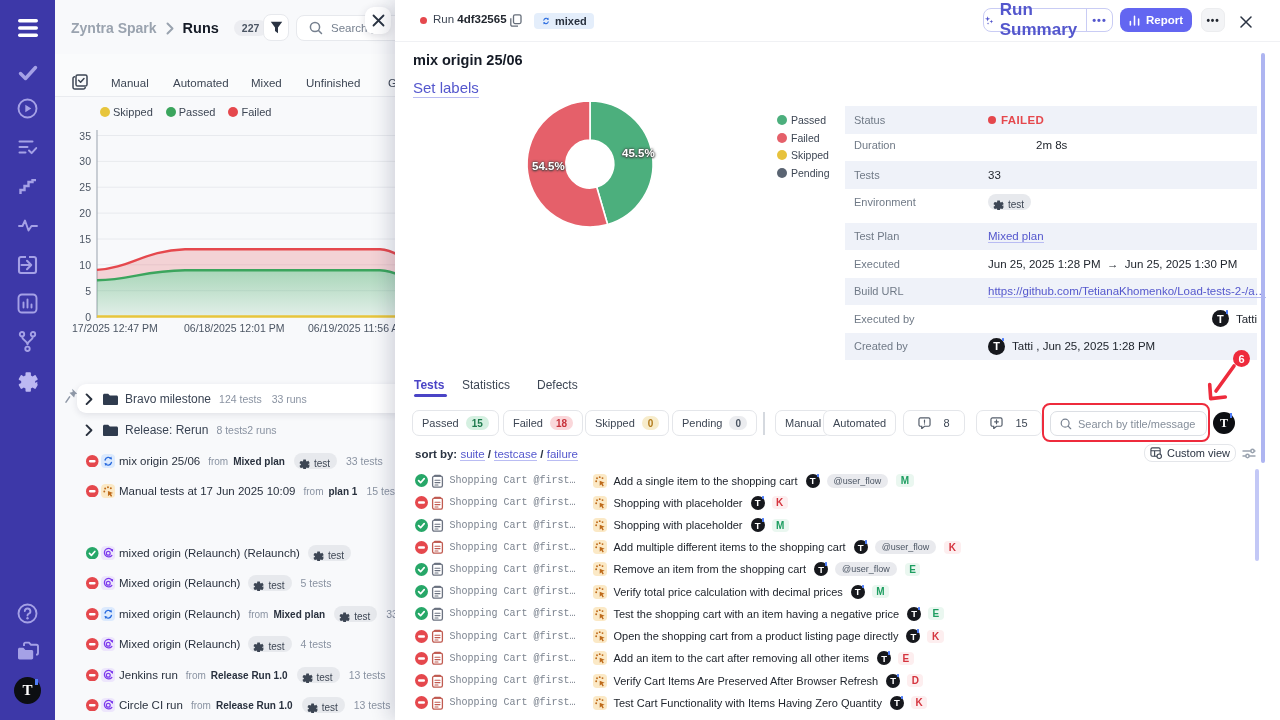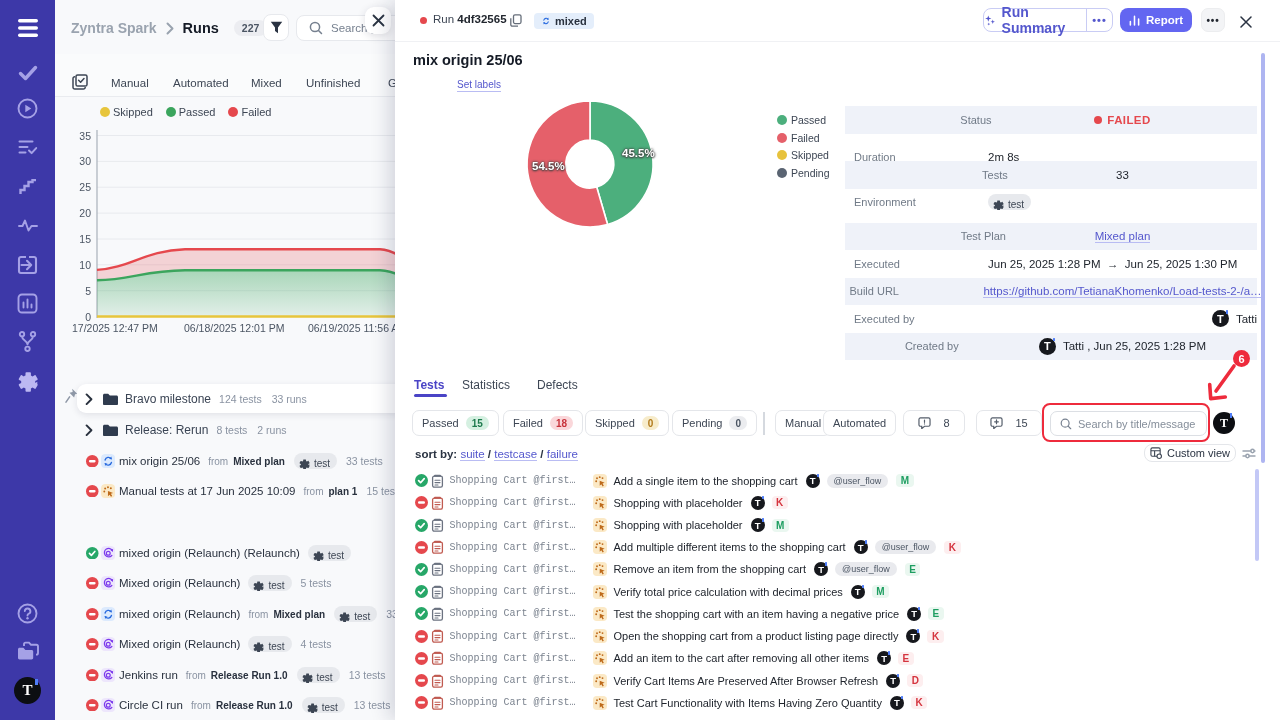--- a/index.html
+++ b/index.html
@@ -37,21 +37,21 @@
   .tava { width:14px; height:14px; border-radius:50%; background:#16181D; color:#fff; font-size:9.5px; font-weight:700; display:inline-flex; align-items:center; justify-content:center; margin-right:7px; flex:none; position:relative; }
   .tava:after { content:""; position:absolute; right:1px; top:0px; width:2px; height:3.5px; background:#4F7DF7; border-radius:0.5px; }
   .uflow { background:#E9EAEE; border-radius:8px; font-size:9px; color:#4B5563; padding:2px 7px; margin-right:8px; }
   .lbadge { border-radius:4px; font-size:10px; font-weight:700; padding:1px 4.5px; }
   .lb-g { color:#1E9E61; background:#EAF7F0; }
   .lb-r { color:#D5343E; background:#FDEEEF; }
   .dlab { font-size:11px; color:#707A87; }
   .dval { font-size:11.5px; color:#21262E; }
   .drow { position:absolute; left:450px; width:412px; height:27.5px; display:flex; align-items:center; white-space:nowrap; }
   .drow .dlab { width:143px; padding-left:9px; flex:none; }
-  .striped { background:#EFF2F9;justify-content:center; }
+  .striped { background:#EFF2F9; }
   a { text-decoration:none; }
   .ilink { color:#5457CD; }
 </style>
 </head>
 <body>
 <div id="stage">
   <div id="main">
 
     <div class="abs" style="left:16px;top:20px;display:flex;align-items:center;gap:9px;">
       <span class="crumb-gray">Zyntra Spark</span>
@@ -154,21 +154,21 @@
     </div>
     <div class="lrow" style="left:26px;top:418px;">
       <svg class="sticon" style="width:10px;margin:0 9px 0 3px" viewBox="0 0 8 13">
           <path d="M1.5 1.5l5 5-5 5" fill="none" stroke="#29313E" stroke-width="2" stroke-linecap="round" stroke-linejoin="round"></path>
         </svg>
       <svg class="sticon" style="width:15px;margin-right:7px" viewBox="0 0 16 13">
           <path d="M0 2.2C0 1.3.7.6 1.6.6h3.9l1.8 2h7.1c.9 0 1.6.7 1.6 1.6v7.2c0 .9-.7 1.6-1.6 1.6H1.6c-.9 0-1.6-.7-1.6-1.6z" fill="#2F3B4E"></path>
         </svg>
       <span class="lname" style="font-size:12px;color:#3A4454;">Release: Rerun</span>
       <span class="lgray" style="font-size:10.5px;">8 tests</span>
-        <span class="lgray" style="font-size:10.5px;margin-left:10px;">2 runs</span>
+        <span class="lgray" style="font-size:10.5px;">2 runs</span>
     </div>
     <svg width="0" height="0" style="position:absolute">
         <defs>
       <g id="rmin">
             <circle cx="6.5" cy="6.5" r="6.5" fill="#E5484D"></circle>
             <rect x="3" y="5.3" width="7" height="2.4" rx="1.2" fill="#fff"></rect>
           </g>
       <g id="gchk">
             <circle cx="6.5" cy="6.5" r="6.5" fill="#27A768"></circle>
             <path d="M3.6 6.7l2 2 3.6-4.1" fill="none" stroke="#fff" stroke-width="1.7" stroke-linecap="round" stroke-linejoin="round"></path>
@@ -435,40 +435,40 @@
         </svg>
       <span style="font-size:11px;font-weight:600;color:#29313E;">mixed</span>
     </div>
     <div class="abs" style="left:588px;top:8px;width:130px;height:24px;border:1px solid #C9CCF4;border-radius:8px;background:#fff;display:flex;align-items:center;">
       <div style="flex:1;display:flex;align-items:center;justify-content:center;gap:6px;">
         <svg width="13" height="13" viewBox="0 0 14 14">
             <path d="M5.2.8l1 2.8 2.8 1-2.8 1-1 2.8-1-2.8-2.8-1 2.8-1z" fill="#5457CD"></path>
             <path d="M10.6 5.8l.7 2 2 .7-2 .7-.7 2-.7-2-2-.7 2-.7z" fill="#5457CD"></path>
             <path d="M5.8 9.4l.5 1.4 1.4.5-1.4.5-.5 1.4-.5-1.4-1.4-.5 1.4-.5z" fill="#5457CD"></path>
           </svg>
-        <span style="font-size:14px;font-weight:600;color:#5457CD;">Run Summary</span>
+        <span style="font-size:17px;font-weight:600;color:#5457CD;">Run Summary</span>
       </div>
       <div style="width:1px;height:24px;background:#C9CCF4;"></div>
       <div style="width:25px;text-align:center;color:#5457CD;font-weight:700;font-size:11px;letter-spacing:1px;">•••</div>
     </div>
     <div class="abs" style="left:725px;top:8px;width:72px;height:24px;border-radius:8px;background:#6366F1;display:flex;align-items:center;justify-content:center;gap:6px;">
       <svg width="11" height="11" viewBox="0 0 12 12">
           <g stroke="#fff" stroke-width="1.7" stroke-linecap="round">
             <path d="M1.5 11V7M6 11V1.5M10.5 11V4.5"></path>
           </g>
         </svg>
       <span style="font-size:11.5px;font-weight:600;color:#fff;">Report</span>
     </div>
     <div class="abs" style="left:806px;top:8px;width:24px;height:24px;background:#F3F4F6;border:1px solid #ECEDEF;border-radius:7px;display:flex;align-items:center;justify-content:center;color:#21262E;font-weight:700;font-size:10px;letter-spacing:.8px;">•••</div>
     <div class="abs" style="left:845px;top:14px;"><svg width="12" height="12" viewBox="0 0 12 12">
           <path d="M1 1l10 10M11 1L1 11" stroke="#2A3342" stroke-width="1.5" stroke-linecap="round"></path>
         </svg></div>
 
     <div class="abs" style="left:18px;top:52px;font-size:14.5px;font-weight:700;color:#151B26;">mix origin 25/06</div>
-    <div class="abs" style="left:18px;top:79px;font-size:10px;color:#5457CD;border-bottom:1px solid #B9BCF3;padding-bottom:1px;margin-left:44px;">Set labels</div>
+    <div class="abs" style="left:18px;top:79px;font-size:15px;color:#5457CD;border-bottom:1px solid #B9BCF3;padding-bottom:1px;">Set labels</div>
 
     <svg class="abs" style="left:125px;top:94px;" width="140" height="140" viewBox="0 0 140 140">
       <path d="M70 7 A63 63 0 0 1 87.6 130.5 L76.7 93 A24 24 0 0 0 70 46 Z" fill="#4CAF7D" stroke="#fff" stroke-width="1.6"></path>
       <path d="M87.6 130.5 A63 63 0 1 1 70 7 L70 46 A24 24 0 1 0 76.7 93 Z" fill="#E5606A" stroke="#fff" stroke-width="1.6"></path>
     </svg>
     <div class="abs" style="left:227px;top:147px;font-size:11.5px;font-weight:700;color:#fff;text-shadow:0 0 2px #444,0 0 3px #444,0 1px 2px #444;">45.5%</div>
     <div class="abs" style="left:137px;top:160px;font-size:11.5px;font-weight:700;color:#fff;text-shadow:0 0 2px #444,0 0 3px #444,0 1px 2px #444;">54.5%</div>
 
     <div class="abs" style="left:382px;top:114px;display:flex;flex-direction:column;gap:5.5px;font-size:10.5px;color:#3D4654;">
       <span style="display:flex;align-items:center;gap:4px;"><span style="width:10px;height:10px;border-radius:50%;background:#4CAF7D;"></span>Passed</span>
@@ -477,21 +477,21 @@
       <span style="display:flex;align-items:center;gap:4px;"><span style="width:10px;height:10px;border-radius:50%;background:#5A6472;"></span>Pending</span>
     </div>
 
     <div class="drow striped" style="top:106px;">
         <span class="dlab">Status</span>
         <span class="dval" style="display:flex;align-items:center;gap:5px;">
           <span style="width:8px;height:8px;border-radius:50%;background:#E5484D;"></span>
           <b style="color:#E5484D;font-size:11.5px;letter-spacing:.4px;">FAILED</b>
         </span>
       </div>
-    <div class="drow" style="top:143px;">
+    <div class="drow" style="top:131px;gap:48px;">
         <span class="dlab">Duration</span>
         <span class="dval">2m 8s</span>
       </div>
     <div class="drow striped" style="top:161px;">
         <span class="dlab">Tests</span>
         <span class="dval">33</span>
       </div>
     <div class="drow" style="top:188.5px;">
         <span class="dlab">Environment</span>
         <span class="tbadge" style="margin:0;"><svg width="11" height="11" viewBox="0 0 12 12">

